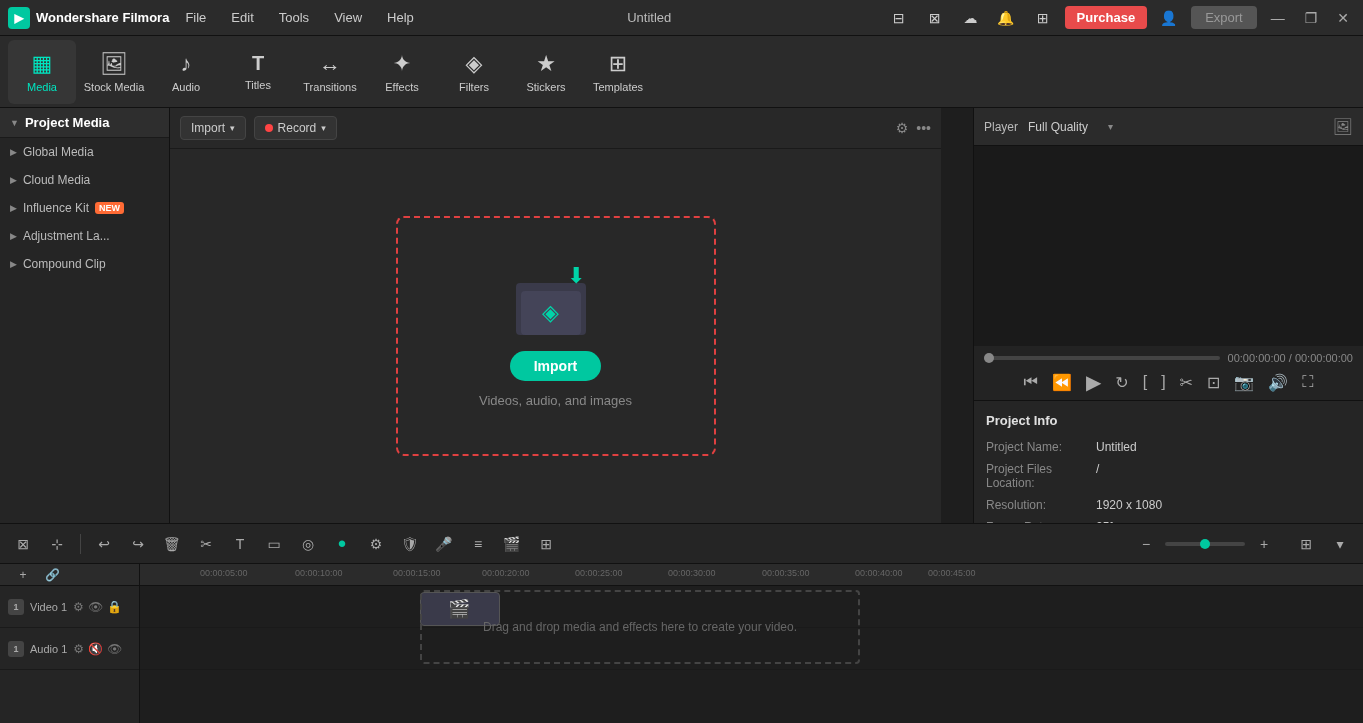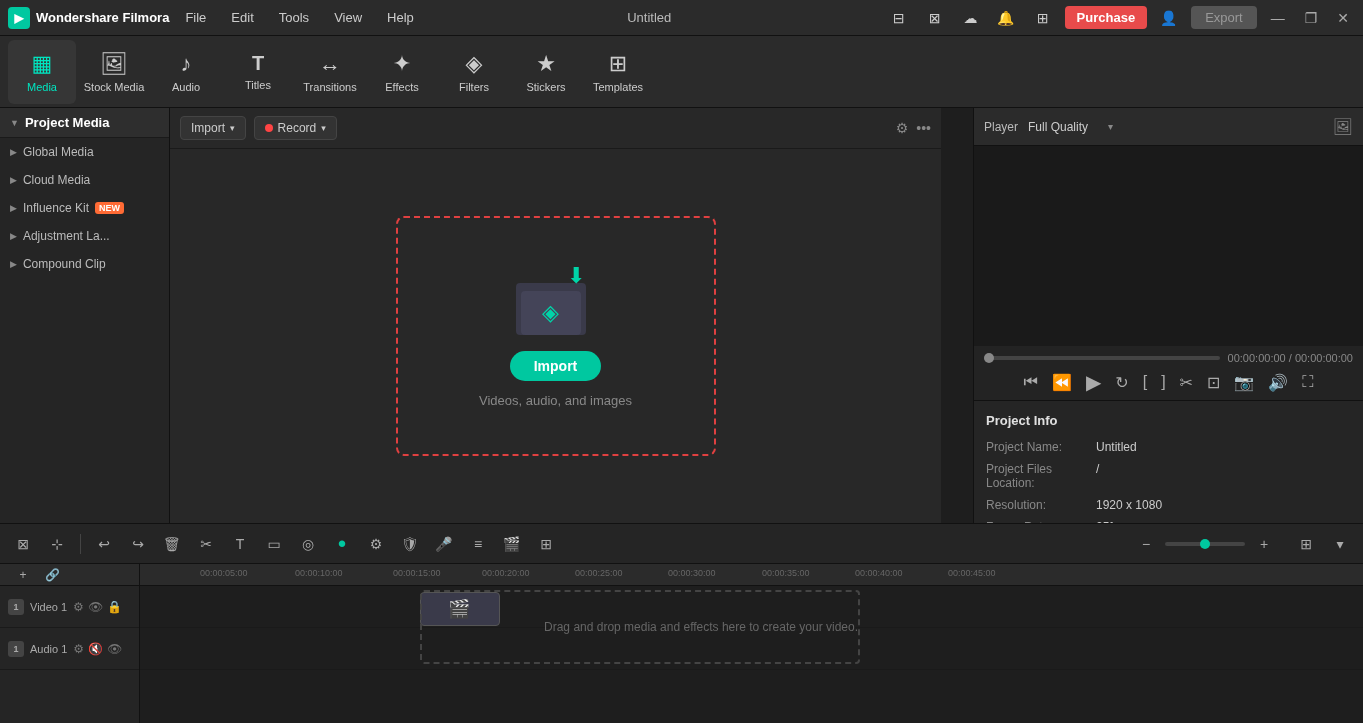--- a/index.html
+++ b/index.html
@@ -549,21 +549,21 @@
     #drag-drop-zone {
       position: absolute;
       left: 280px;
       top: 4px;
       width: 440px;
       height: 74px;
       border: 2px dashed #444;
       border-radius: 4px;
       display: flex;
       align-items: center;
-      justify-content: flex-end;
+      justify-content: center;
       color: #666;
       font-size: 12px;
     }
     #media-clip {
       position: absolute;
       left: 280px;
       top: 6px;
       width: 80px;
       height: 34px;
       background: #3a3a4a;
@@ -833,21 +833,21 @@
       <div id="timeline-ruler">
         <span class="ruler-mark" style="left:2px"></span>
         <span class="ruler-mark" style="left:60px">00:00:05:00</span>
         <span class="ruler-mark" style="left:155px">00:00:10:00</span>
         <span class="ruler-mark" style="left:253px">00:00:15:00</span>
         <span class="ruler-mark" style="left:342px">00:00:20:00</span>
         <span class="ruler-mark" style="left:435px">00:00:25:00</span>
         <span class="ruler-mark" style="left:528px">00:00:30:00</span>
         <span class="ruler-mark" style="left:622px">00:00:35:00</span>
         <span class="ruler-mark" style="left:715px">00:00:40:00</span>
-        <span class="ruler-mark" style="left:808px">00:00:45:00</span>
+        <span class="ruler-mark" style="left:788px">00:00:45:00</span>
       </div>
       <div id="timeline-tracks">
         <div class="track-row">
           <div id="media-clip">
             <span id="media-clip-icon">🎬</span>
           </div>
         </div>
         <div class="track-row"></div>
         <div id="drag-drop-zone">
           <span>Drag and drop media and effects here to create your video.</span>

